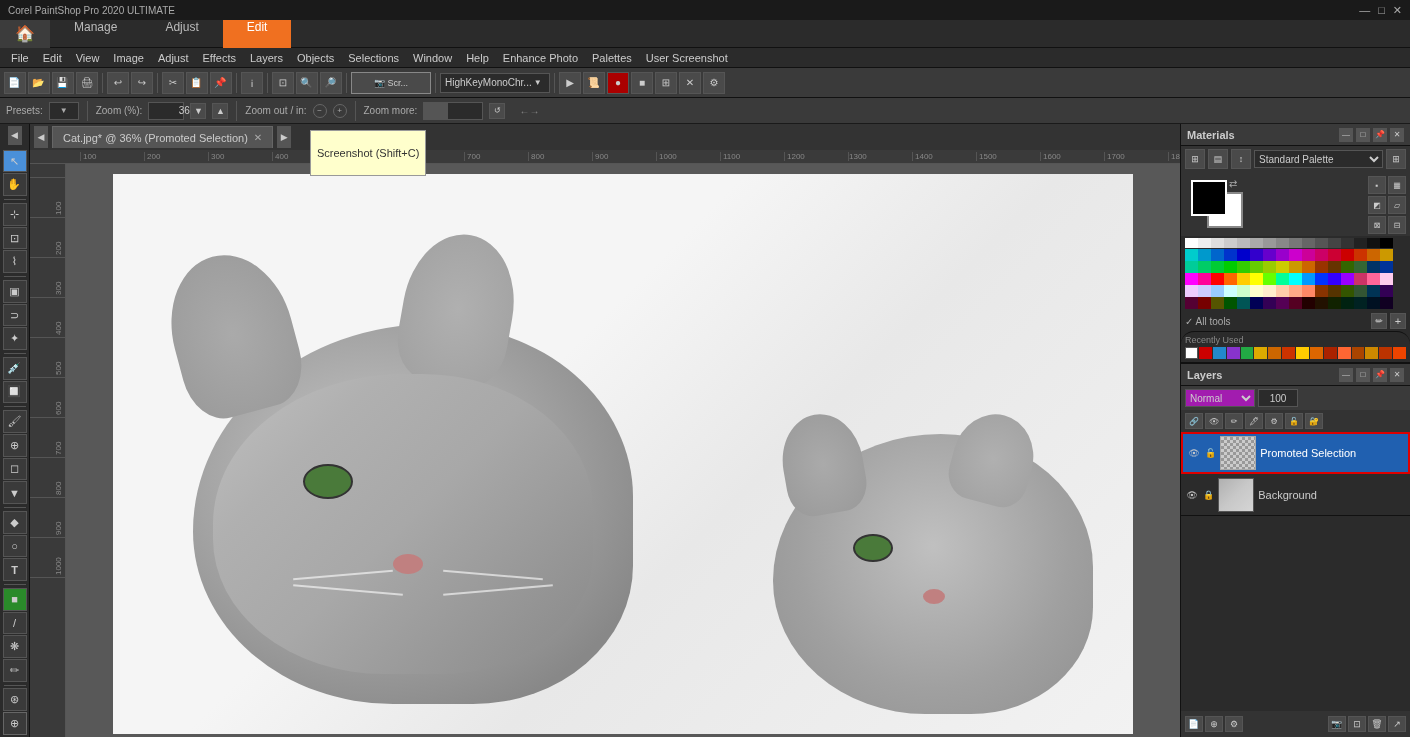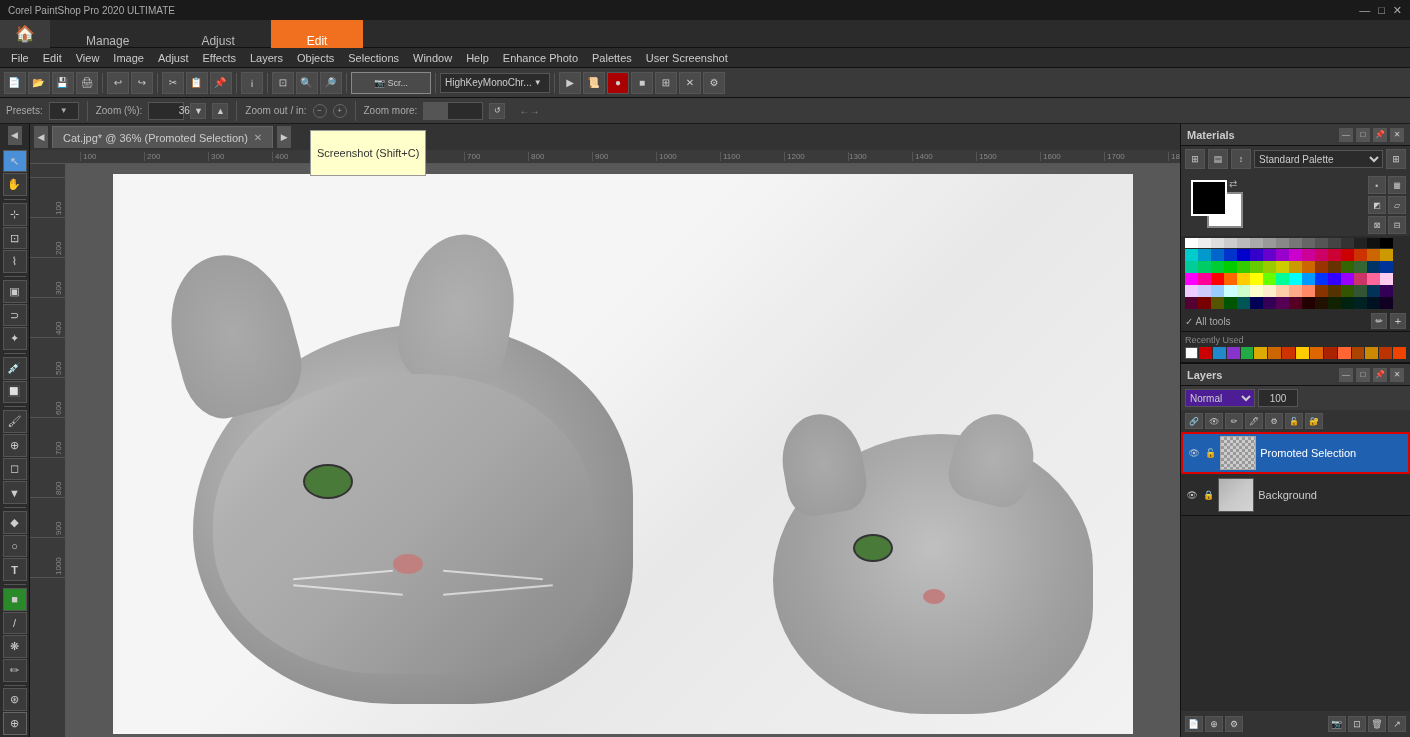--- a/index.html
+++ b/index.html
@@ -3,21 +3,21 @@
   <meta charset="utf-8">
   <style>
     * { margin: 0; padding: 0; box-sizing: border-box; }
     body { width: 1410px; height: 737px; overflow: hidden; background: #2b2b2b; font-family: 'Segoe UI', Arial, sans-serif; font-size: 11px; color: #ccc; }
 
     
     #title-bar { height: 20px; background: #1a1a1a; display: flex; align-items: center; justify-content: space-between; padding: 0 8px; }
 
     
     #nav-bar { height: 28px; background: #2b2b2b; display: flex; align-items: center; gap: 0; border-bottom: 1px solid #111; }
-    .nav-tab { padding: 0 36px; height: 28px; display: flex; align-items: flex-end; cursor: pointer; color: #bbb; font-size: 12px; }
+    .nav-tab { padding: 0 24px; height: 28px; display: flex; align-items: flex-start; cursor: pointer; color: #bbb; font-size: 12px; }
     .nav-tab.active { background: #f07020; color: #fff; }
 
     
     #menu-bar { height: 20px; background: #2b2b2b; display: flex; align-items: center; gap: 0; padding: 0 4px; border-bottom: 1px solid #111; }
     .menu-item { padding: 0 7px; height: 20px; display: flex; align-items: center; cursor: pointer; font-size: 11px; color: #ccc; }
 
     
     #toolbar { height: 30px; background: #3a3a3a; display: flex; align-items: center; padding: 0 4px; gap: 2px; border-bottom: 1px solid #111; }
     .tb-btn { width: 22px; height: 22px; background: #4a4a4a; border: 1px solid #555; display: flex; align-items: center; justify-content: center; cursor: pointer; font-size: 10px; color: #ccc; }
     .tb-sep { width: 1px; height: 20px; background: #555; margin: 0 2px; }
@@ -494,21 +494,21 @@
           </div>
         </div>
       </div>
 
       <div style="padding:2px 4px;display:flex;align-items:center;gap:3px;background:#2b2b2b;">
         <span style="color:#aaa;font-size:10px;flex:1;">✓ All tools</span>
         <div style="width:16px;height:16px;background:#4a4a4a;border:1px solid #555;display:flex;align-items:center;justify-content:center;font-size:9px;color:#ccc;cursor:pointer;">✏</div>
         <div style="width:16px;height:16px;background:#4a4a4a;border:1px solid #555;display:flex;align-items:center;justify-content:center;font-size:11px;color:#ccc;cursor:pointer;">+</div>
       </div>
 
-      <div style="padding:3px 4px;background:#2b2b2b;border-top:1px solid #111;">
+      <div style="padding:3px 4px;background:#2b2b2b;border-top:1px solid #111;border-radius:13px;">
         <div style="font-size:9px;color:#888;margin-bottom:2px;">Recently Used</div>
         <div style="display:flex;gap:1px;">
           <div style="width:13px;height:12px;background:#ffffff;border:1px solid #555;cursor:pointer;"></div>
           <div style="width:13px;height:12px;background:#cc0000;cursor:pointer;"></div>
           <div style="width:13px;height:12px;background:#2288cc;cursor:pointer;"></div>
           <div style="width:13px;height:12px;background:#8833cc;cursor:pointer;"></div>
           <div style="width:13px;height:12px;background:#22aa44;cursor:pointer;"></div>
           <div style="width:13px;height:12px;background:#ddaa00;cursor:pointer;"></div>
           <div style="width:13px;height:12px;background:#cc6600;cursor:pointer;"></div>
           <div style="width:13px;height:12px;background:#cc3300;cursor:pointer;"></div>
@@ -529,21 +529,21 @@
         <span style="color:#ccc;font-size:11px;font-weight:bold;">Layers</span>
         <div style="display:flex;gap:3px;">
           <div class="panel-ctrl">—</div>
           <div class="panel-ctrl">□</div>
           <div class="panel-ctrl">📌</div>
           <div class="panel-ctrl">✕</div>
         </div>
       </div>
 
       <div style="height:24px;background:#3a3a3a;display:flex;align-items:center;padding:0 4px;gap:3px;">
-        <select style="background:#4c1d95;border:1px solid #555;color:#ccc;font-size:10px;height:18px;width:70px;">
+        <select style="background:#a21caf;border:1px solid #555;color:#ccc;font-size:10px;height:18px;width:70px;">
           <option>Normal</option>
         </select>
         <div style="background:#2b2b2b;border:1px solid #555;width:40px;height:18px;display:flex;align-items:center;justify-content:center;">
           <span style="font-size:10px;color:#ccc;">100</span>
         </div>
       </div>
 
       <div style="display:flex;gap:2px;padding:2px 4px;background:#333;height:22px;align-items:center;">
         <div class="layer-icon">🔗</div>
         <div class="layer-icon">👁</div>

